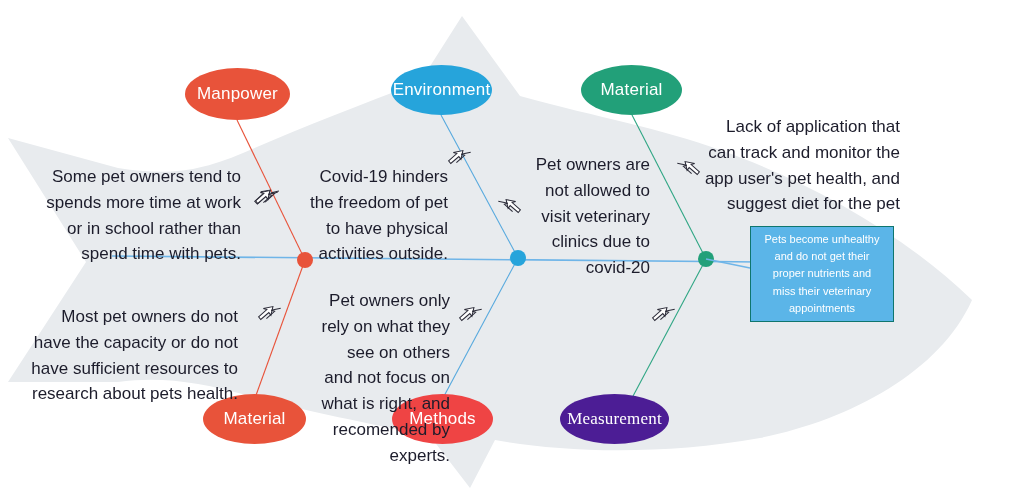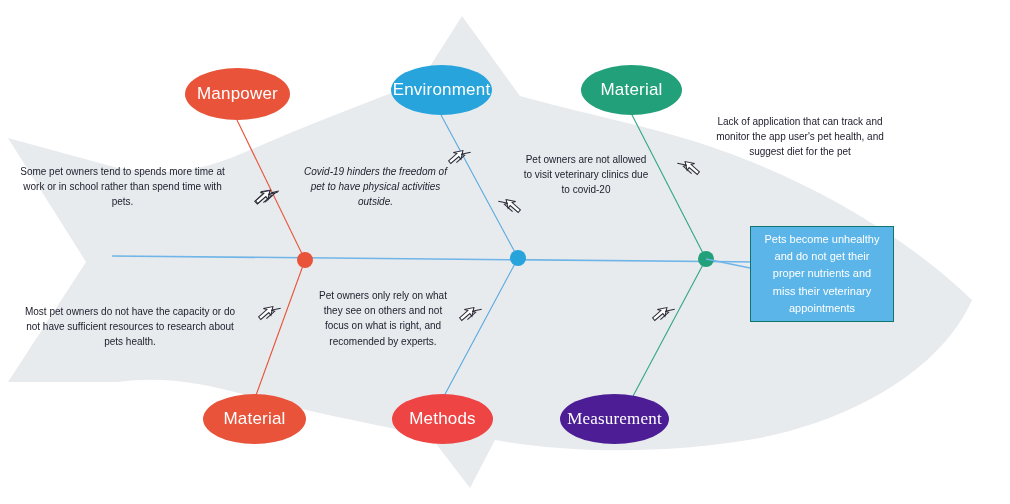--- a/index.html
+++ b/index.html
@@ -20,23 +20,23 @@
     color:#ffffff;
     font-size:17px;
     letter-spacing:.2px;
     text-align:center;
     line-height:1.1;
     box-sizing:border-box;
   }
   .cause-text{
     position:absolute;
     color:#1c1c2b;
-    font-size:10px;
+    font-size:17px;
     line-height:1.52;
-    text-align:center;
+    text-align:right;
     box-sizing:border-box;
     white-space:normal;
   }
   .effect-box{
     position:absolute;
     background:#5BB5E8;
     border:1px solid #0f766e;
     color:#ffffff;
     font-size:11px;
     line-height:1.55;
@@ -112,23 +112,23 @@
   </div>
 
   <div class="cat-ellipse" style="left:392px;top:394px;width:101px;height:50px;background:#ef4444;">
     <span>Methods</span>
   </div>
 
   <div class="cat-ellipse" style="left:560px;top:394px;width:109px;height:50px;background:#4c1d95;font-family:Liberation Serif, serif;">
     <span>Measurement</span>
   </div>
 
-  <div class="cause-text" style="left:20px;top:164px;width:205px;">Some pet owners tend to spends more time at work or in school rather than spend time with pets.</div>
+  <div class="cause-text" style="left:36px;top:164px;width:205px;">Some pet owners tend to spends more time at work or in school rather than spend time with pets.</div>
 
-  <div class="cause-text" style="left:303px;top:164px;width:145px;font-style:italic;">Covid-19 hinders the freedom of pet to have physical activities outside.</div>
+  <div class="cause-text" style="left:303px;top:164px;width:145px;">Covid-19 hinders the freedom of pet to have physical activities outside.</div>
 
   <div class="cause-text" style="left:522px;top:152px;width:128px;">Pet owners are not allowed to visit veterinary clinics due to covid-20</div>
 
   <div class="cause-text" style="left:700px;top:114px;width:200px;">Lack of application that can track and monitor the app user's pet health, and suggest diet for the pet</div>
 
   <div class="cause-text" style="left:22px;top:304px;width:216px;">Most pet owners do not have the capacity or do not have sufficient resources to research about pets health.</div>
 
   <div class="cause-text" style="left:316px;top:288px;width:134px;">Pet owners only rely on what they see on others and not focus on what is right, and recomended by experts.</div>
 
 

